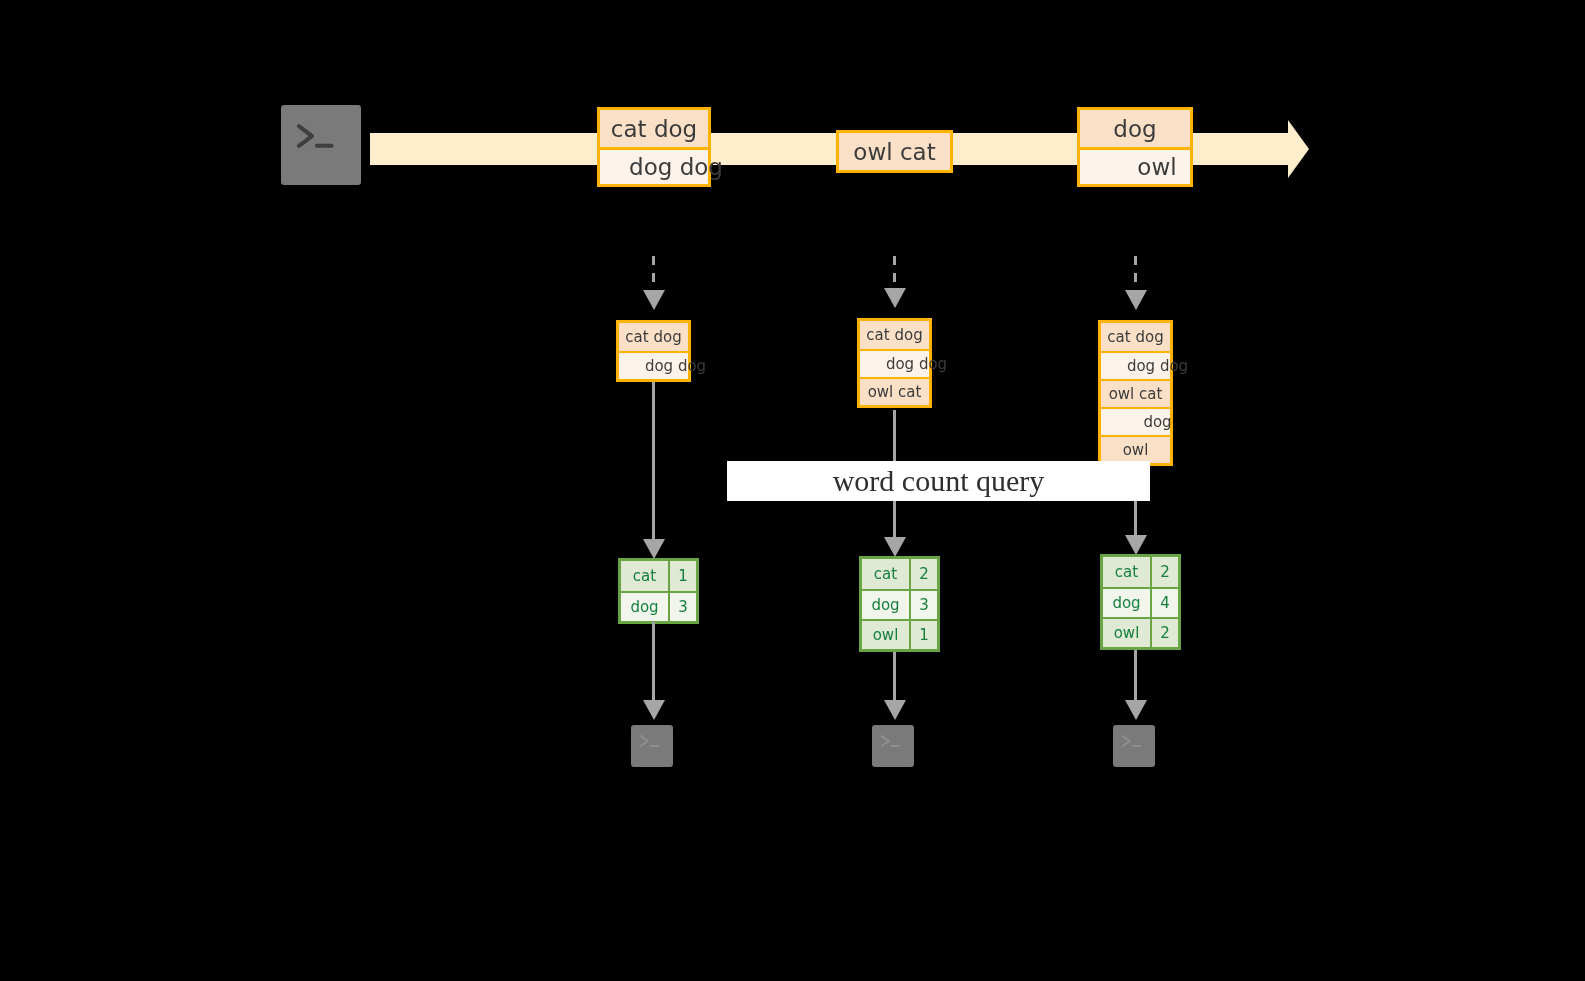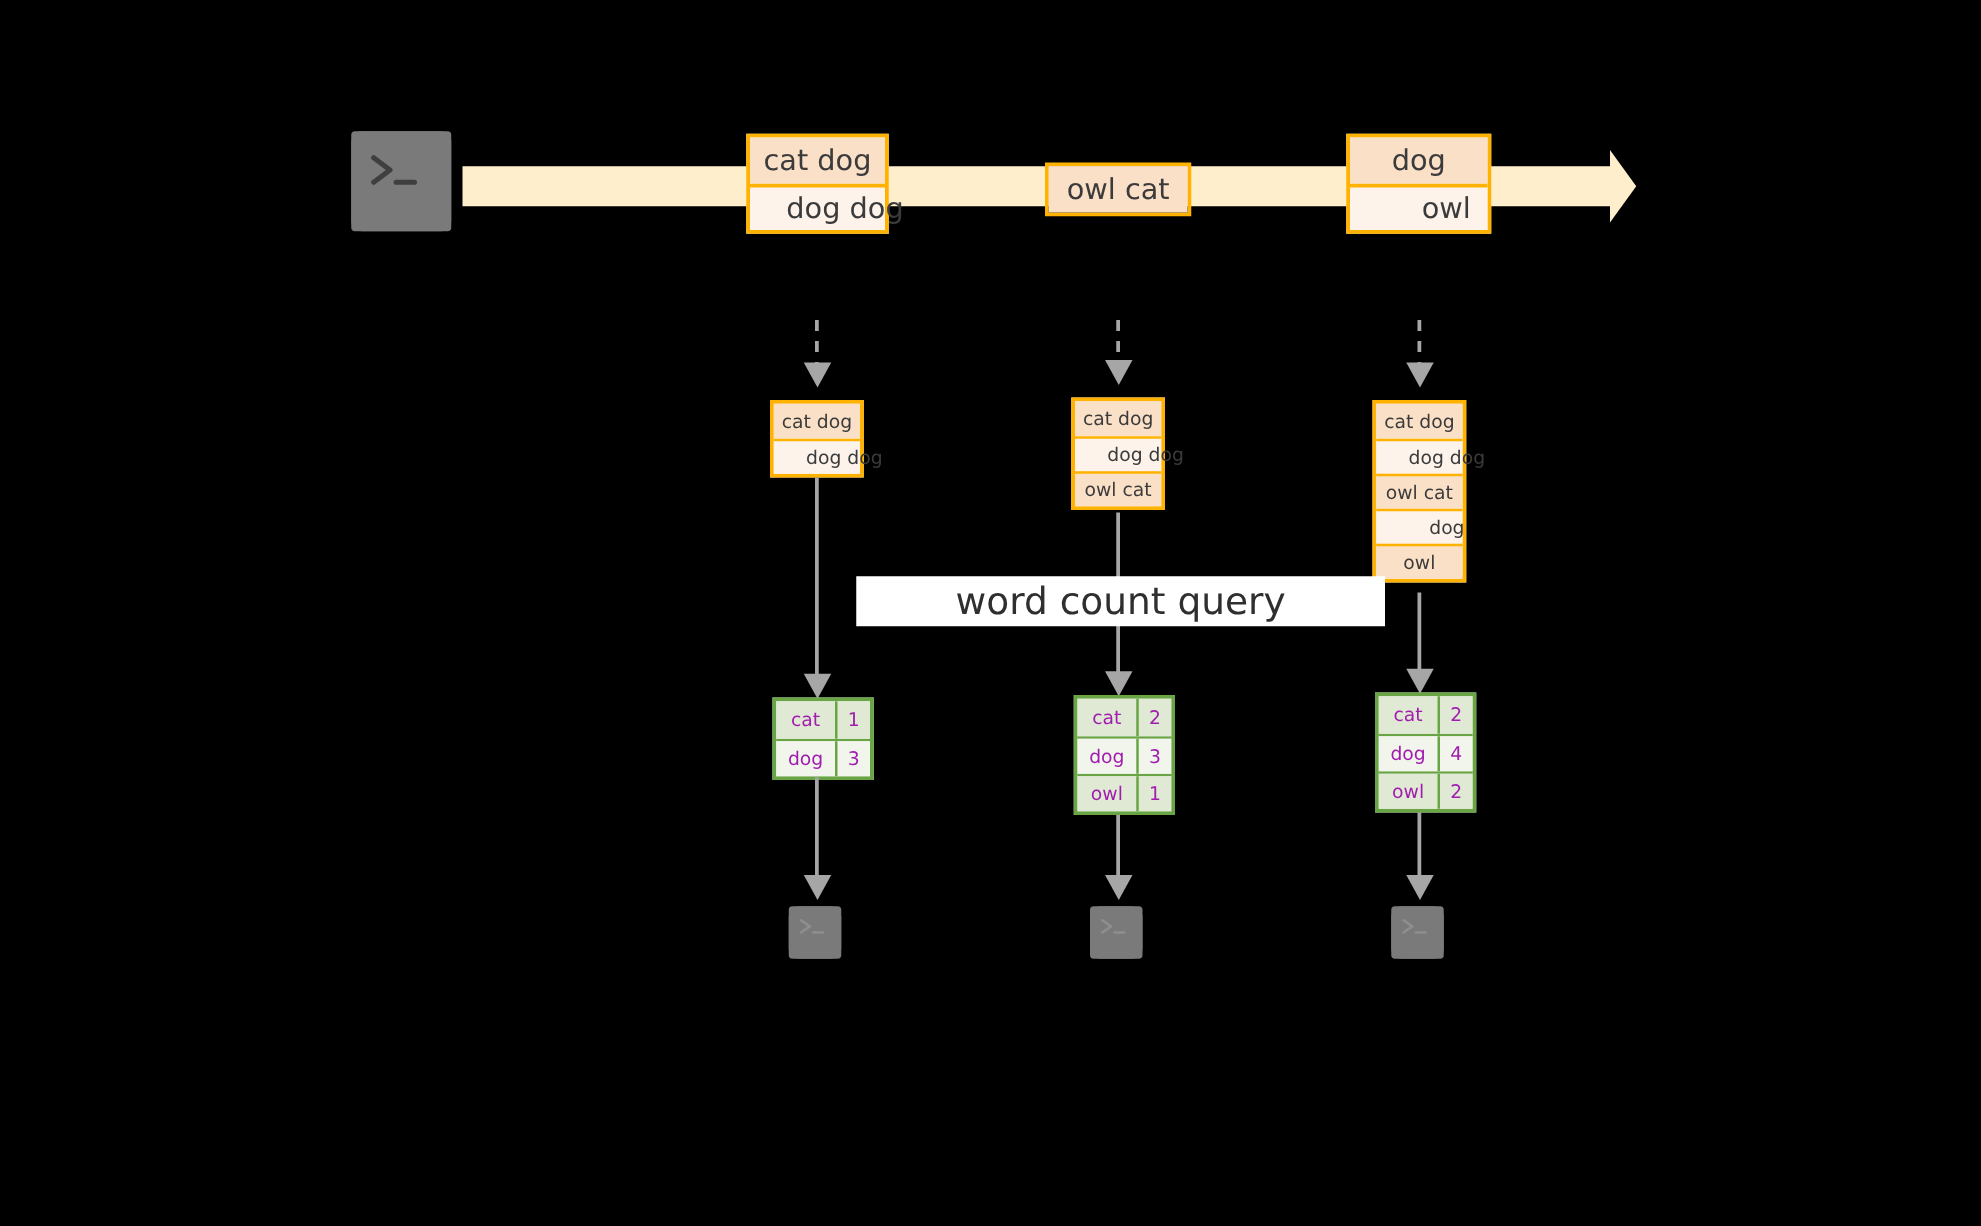--- a/index.html
+++ b/index.html
@@ -105,21 +105,21 @@
     display: flex;
     height: 30px;
   }
   .grow + .grow { border-top: 2px solid #69a544; }
   .gcell {
     box-sizing: border-box;
     display: flex;
     align-items: center;
     justify-content: center;
     font-size: 15px;
-    color: #a21caf;
+    color: #15803d;
     white-space: nowrap;
   }
   .gcell.key { width: 47px; }
   .gcell.val { width: 28px; border-left: 2px solid #69a544; }
   .grow.shade .gcell { background: #dfe9d4; }
   .grow.plain .gcell { background: #f1f5ec; }
 
   
   .conn {
     position: absolute;
@@ -294,17 +294,17 @@
 
   <div class="term" style="left:1104px; top:716px; width:60px; height:60px;">
     <span class="hatch"></span>
     <span class="inner"></span>
     <svg width="60" height="60" viewBox="0 0 60 60">
       <path d="M14 16 L24 23 L14 30" fill="none" stroke="#8e8e8e" stroke-width="3" stroke-linecap="round" stroke-linejoin="round"></path>
       <path d="M28 30 L39 30" fill="none" stroke="#8e8e8e" stroke-width="3" stroke-linecap="round"></path>
     </svg>
   </div>
 
-  <div class="qband" style="left:685px; top:461px; width:423px; height:40px;">
+  <div class="qband" style="left:727px; top:461px; width:423px; height:40px;font-family:Liberation Serif, serif;">
     <span class="qtext">word count query</span>
   </div>
 
 </div>
 
 </body></html>

